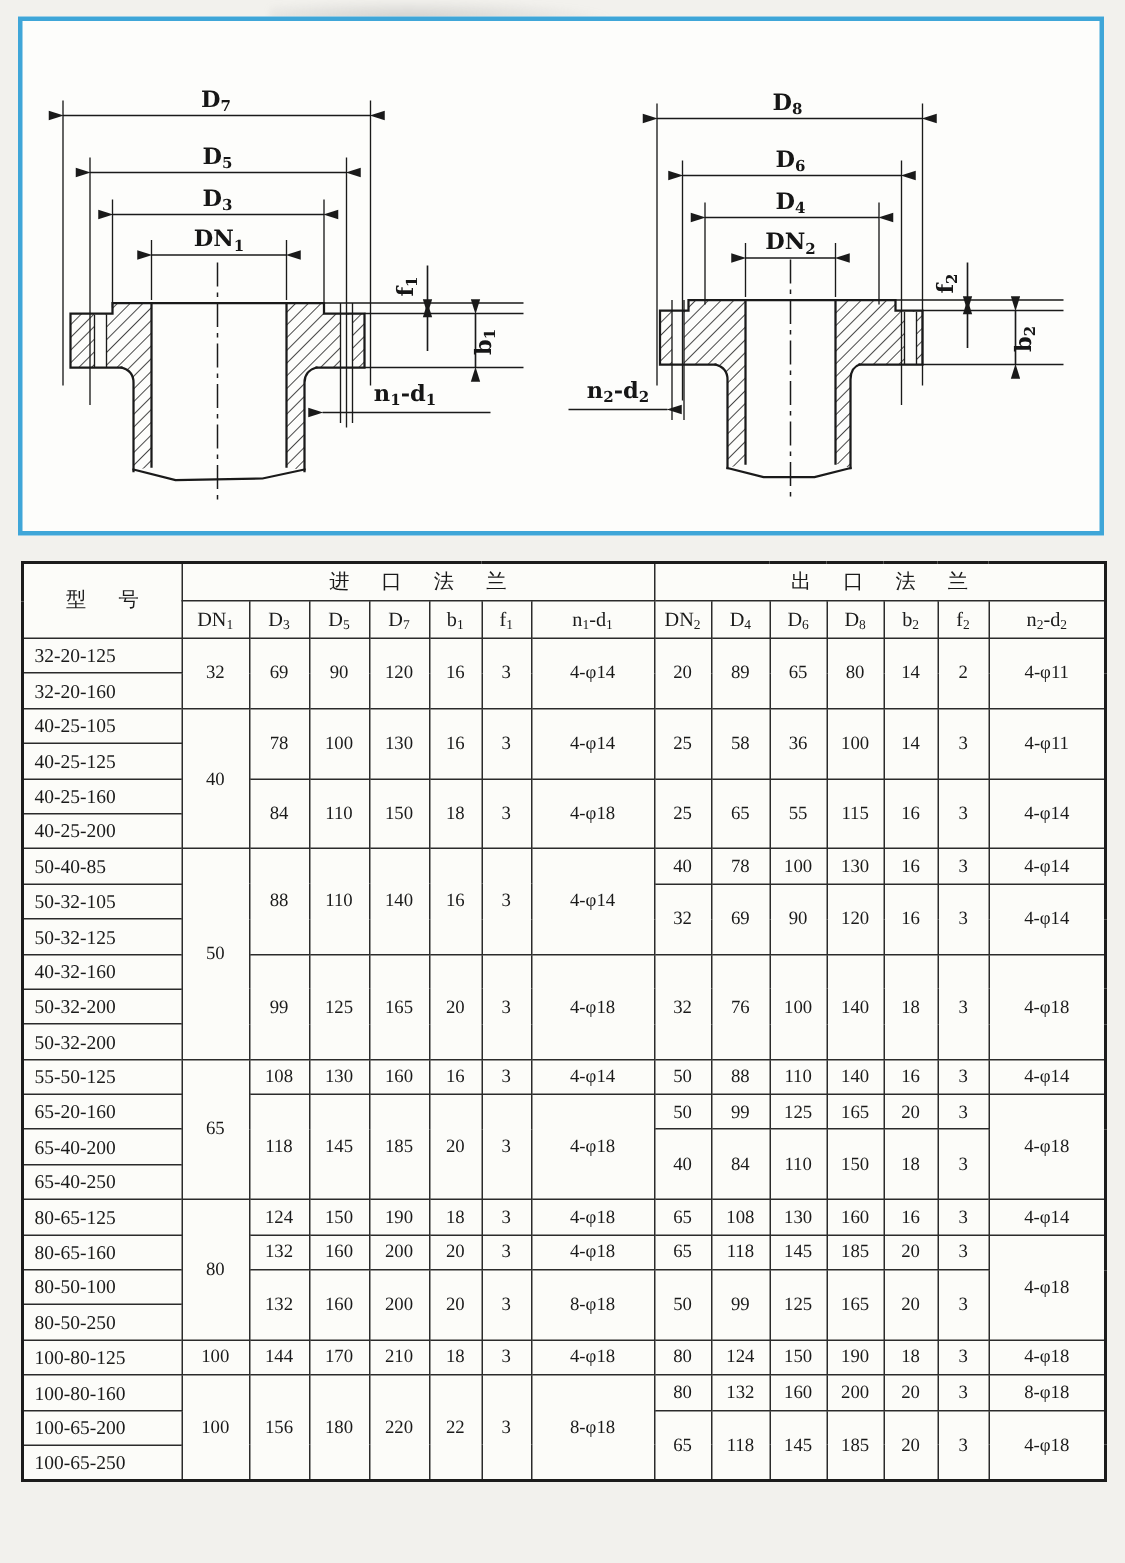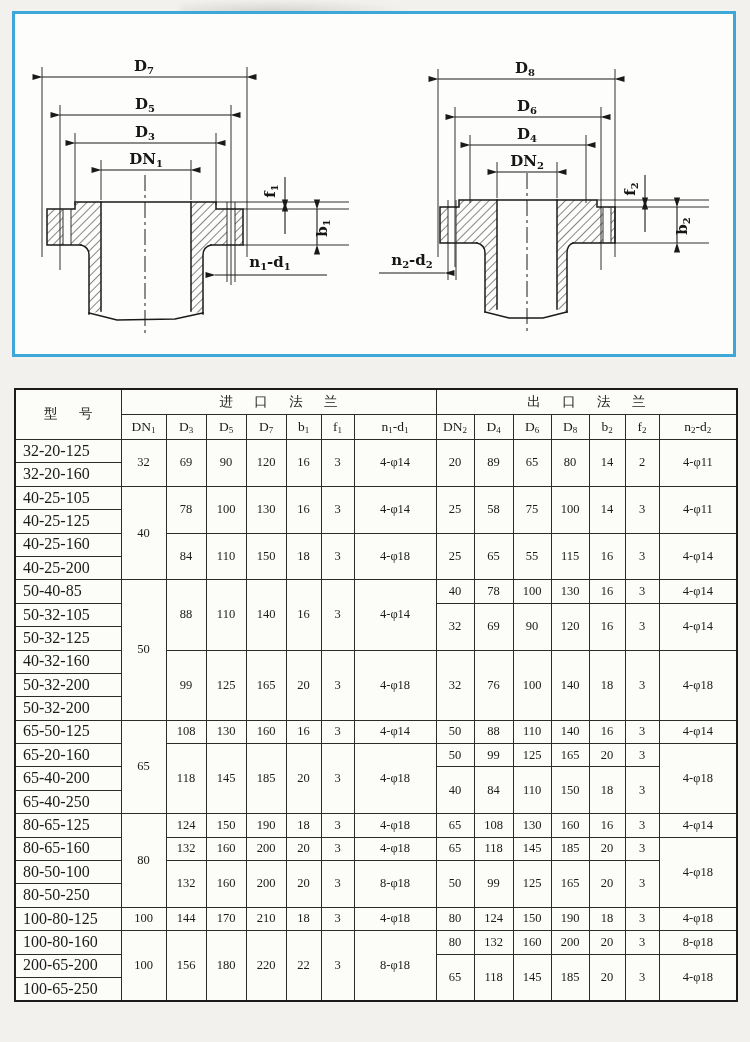--- a/index.html
+++ b/index.html
@@ -18,34 +18,34 @@
     position:absolute;left:12px;top:11px;width:718px;height:340px;
     border:3px solid #3fa6d8;background:#fdfdfb;
   }
   .frame svg{position:absolute;top:3px;}
   .frame svg.left{left:2px;}
   .frame svg.right{left:360px;}
   svg text{
     font-family:"DejaVu Serif","Liberation Serif",serif;
     font-size:15px;font-weight:bold;fill:#161616;
   }
-  .tbl-wrap{position:absolute;left:14px;top:388px;width:722px;}
+  .tbl-wrap{position:absolute;left:14px;top:374px;width:722px;}
   table.spec{
     border-collapse:collapse;table-layout:fixed;width:722px;
     background:#fcfcf9;border:2px solid #1c1c1c;
   }
   table.spec th,table.spec td{
     border:1px solid #2b2b2b;text-align:center;padding:0;
     font-size:12.5px;font-weight:normal;line-height:1.05;
     overflow:hidden;white-space:nowrap;
   }
   table.spec thead th{height:24px;font-size:13.5px;}
   table.spec thead th.cjk{letter-spacing:9px;text-indent:9px;}
   table.spec tbody td{height:22.4px;}
-  table.spec td.model{text-align:left;padding-left:7px;font-size:16px;}
+  table.spec td.model{text-align:left;padding-left:7px;font-size:13px;}
   table.spec sub{font-size:9px;line-height:0;vertical-align:-2px;}
 </style>
 </head>
 <body>
 
 <div class="smudge"></div>
 
 <div class="frame" id="frame" style="border-color: rgb(63, 166, 216);">
 
   <svg class="left" width="354" height="334" viewBox="0 0 354 334">
@@ -211,21 +211,21 @@
           <td class="model">40-25-105</td>
           <td rowspan="4">40</td>
           <td rowspan="2">78</td>
           <td rowspan="2">100</td>
           <td rowspan="2">130</td>
           <td rowspan="2">16</td>
           <td rowspan="2">3</td>
           <td rowspan="2">4-φ14</td>
           <td rowspan="2">25</td>
           <td rowspan="2">58</td>
-          <td rowspan="2">75</td>
+          <td rowspan="2">36</td>
           <td rowspan="2">100</td>
           <td rowspan="2">14</td>
           <td rowspan="2">3</td>
           <td rowspan="2">4-φ11</td>
         </tr>
         <tr>
           <td class="model">40-25-125</td>
         </tr>
         <tr>
           <td class="model">40-25-160</td>
@@ -292,21 +292,21 @@
           <td rowspan="3">3</td>
           <td rowspan="3">4-φ18</td>
         </tr>
         <tr>
           <td class="model">50-32-200</td>
         </tr>
         <tr>
           <td class="model">50-32-200</td>
         </tr>
         <tr>
-          <td class="model">65-50-125</td>
+          <td class="model">55-50-125</td>
           <td rowspan="4">65</td>
           <td>108</td>
           <td>130</td>
           <td>160</td>
           <td>16</td>
           <td>3</td>
           <td>4-φ14</td>
           <td>50</td>
           <td>88</td>
           <td>110</td>
@@ -422,21 +422,21 @@
           <td rowspan="3">8-φ18</td>
           <td>80</td>
           <td>132</td>
           <td>160</td>
           <td>200</td>
           <td>20</td>
           <td>3</td>
           <td>8-φ18</td>
         </tr>
         <tr>
-          <td class="model">200-65-200</td>
+          <td class="model">100-65-200</td>
           <td rowspan="2">65</td>
           <td rowspan="2">118</td>
           <td rowspan="2">145</td>
           <td rowspan="2">185</td>
           <td rowspan="2">20</td>
           <td rowspan="2">3</td>
           <td rowspan="2">4-φ18</td>
         </tr>
         <tr>
           <td class="model">100-65-250</td>

